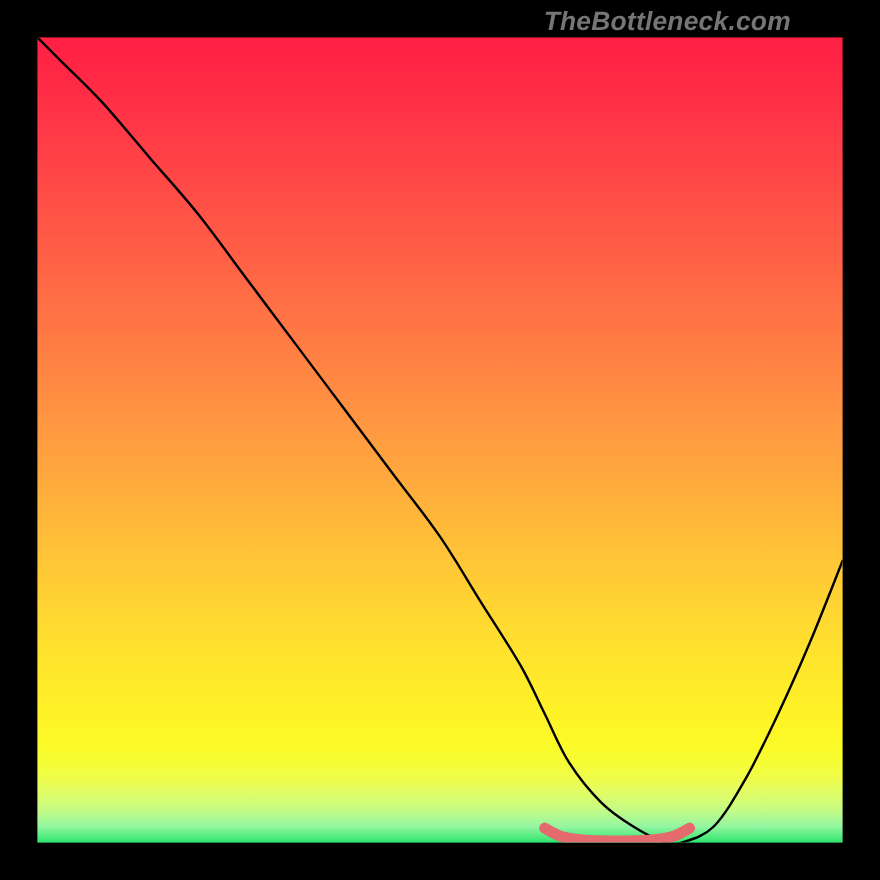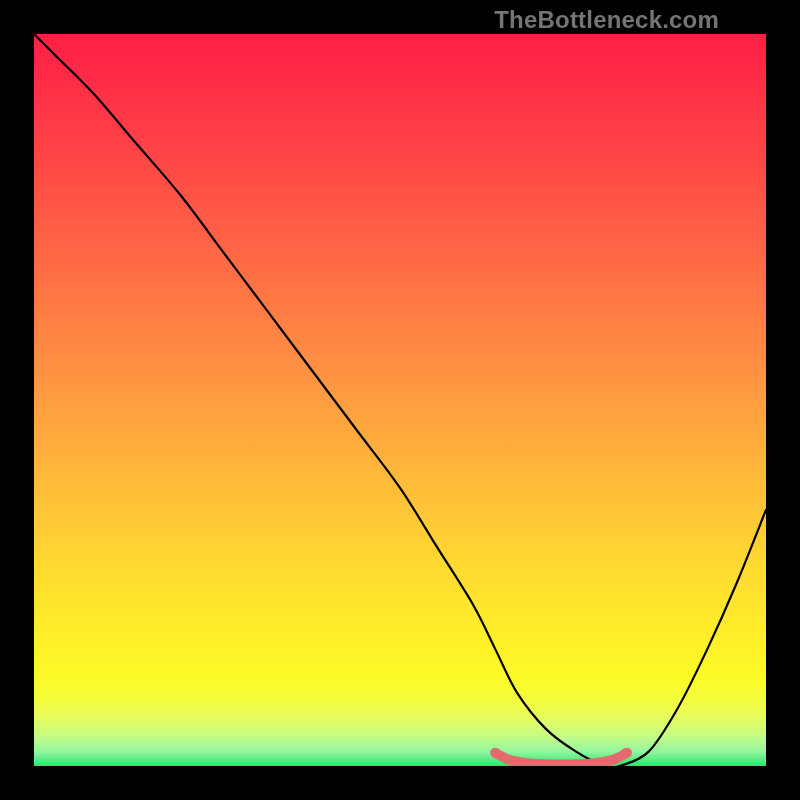--- a/index.html
+++ b/index.html
@@ -2,20 +2,21 @@
 <html><head>
 <meta charset="utf-8">
 <style>
   * { margin: 0; padding: 0; box-sizing: border-box; }
   html, body { width: 800px; height: 800px; background: #000; overflow: hidden; }
   .frame {
     position: relative;
     width: 733px;
     height: 800px;
     background: #000;
+    font-style: italic;
   }
   .watermark {
     position: absolute;
     top: 6px;
     right: 14px;
     font-family: Arial, Helvetica, sans-serif;
     font-size: 24px;
     font-weight: 600;
     color: #757575;
     letter-spacing: 0.2px;

